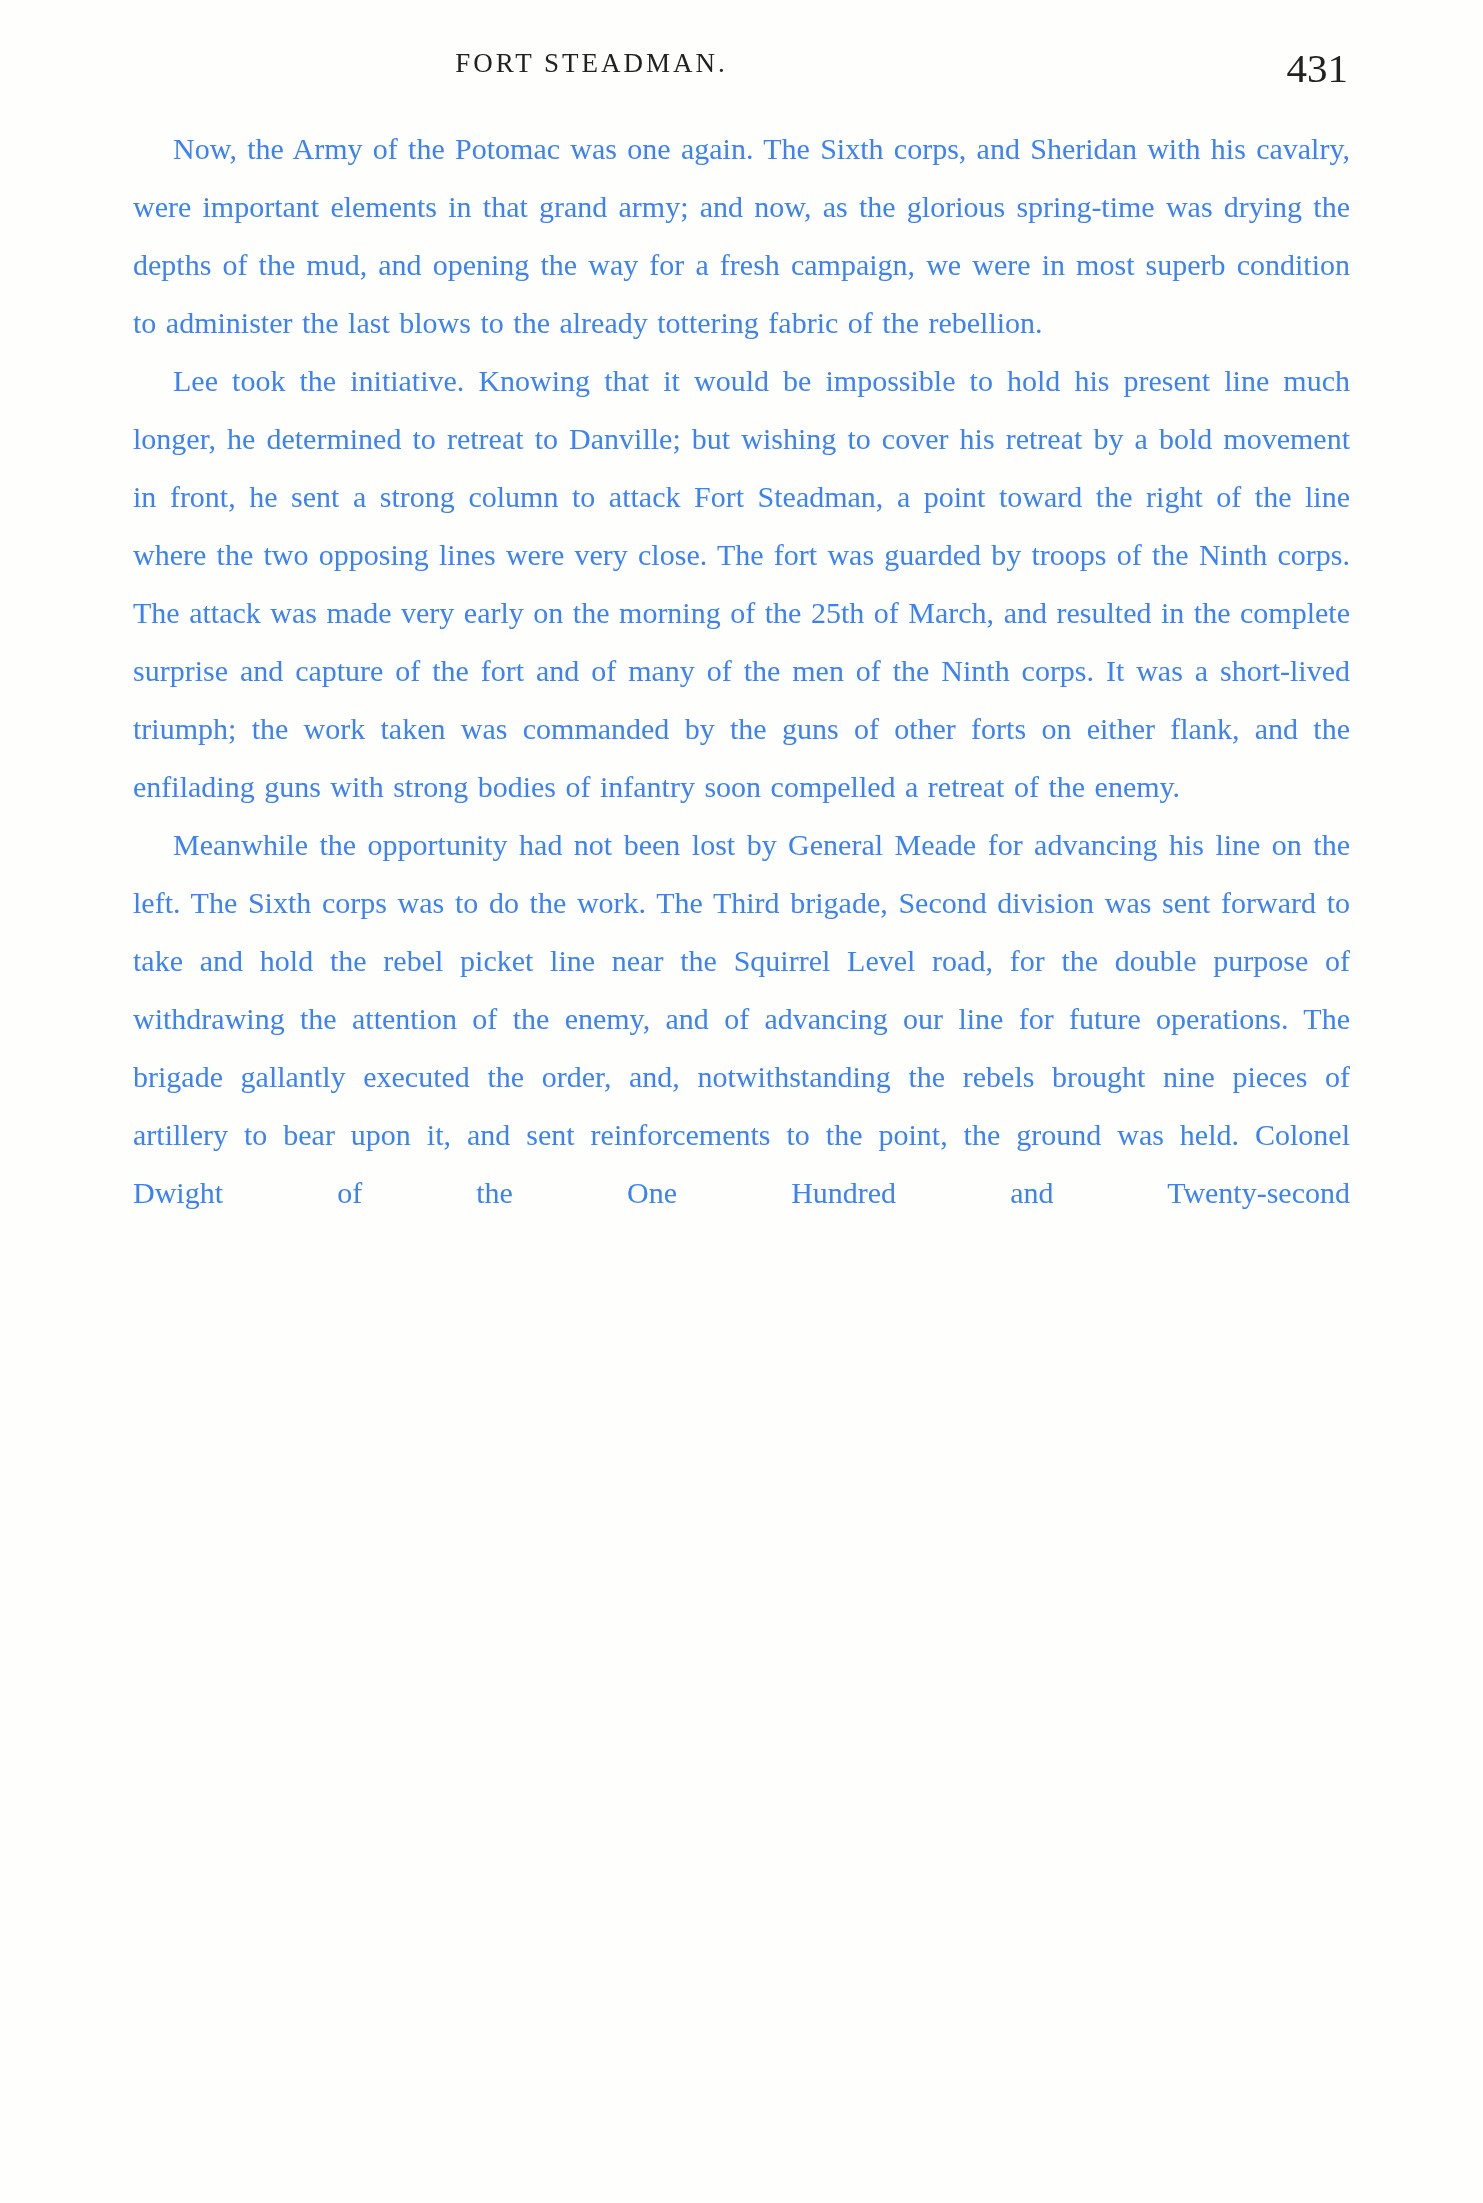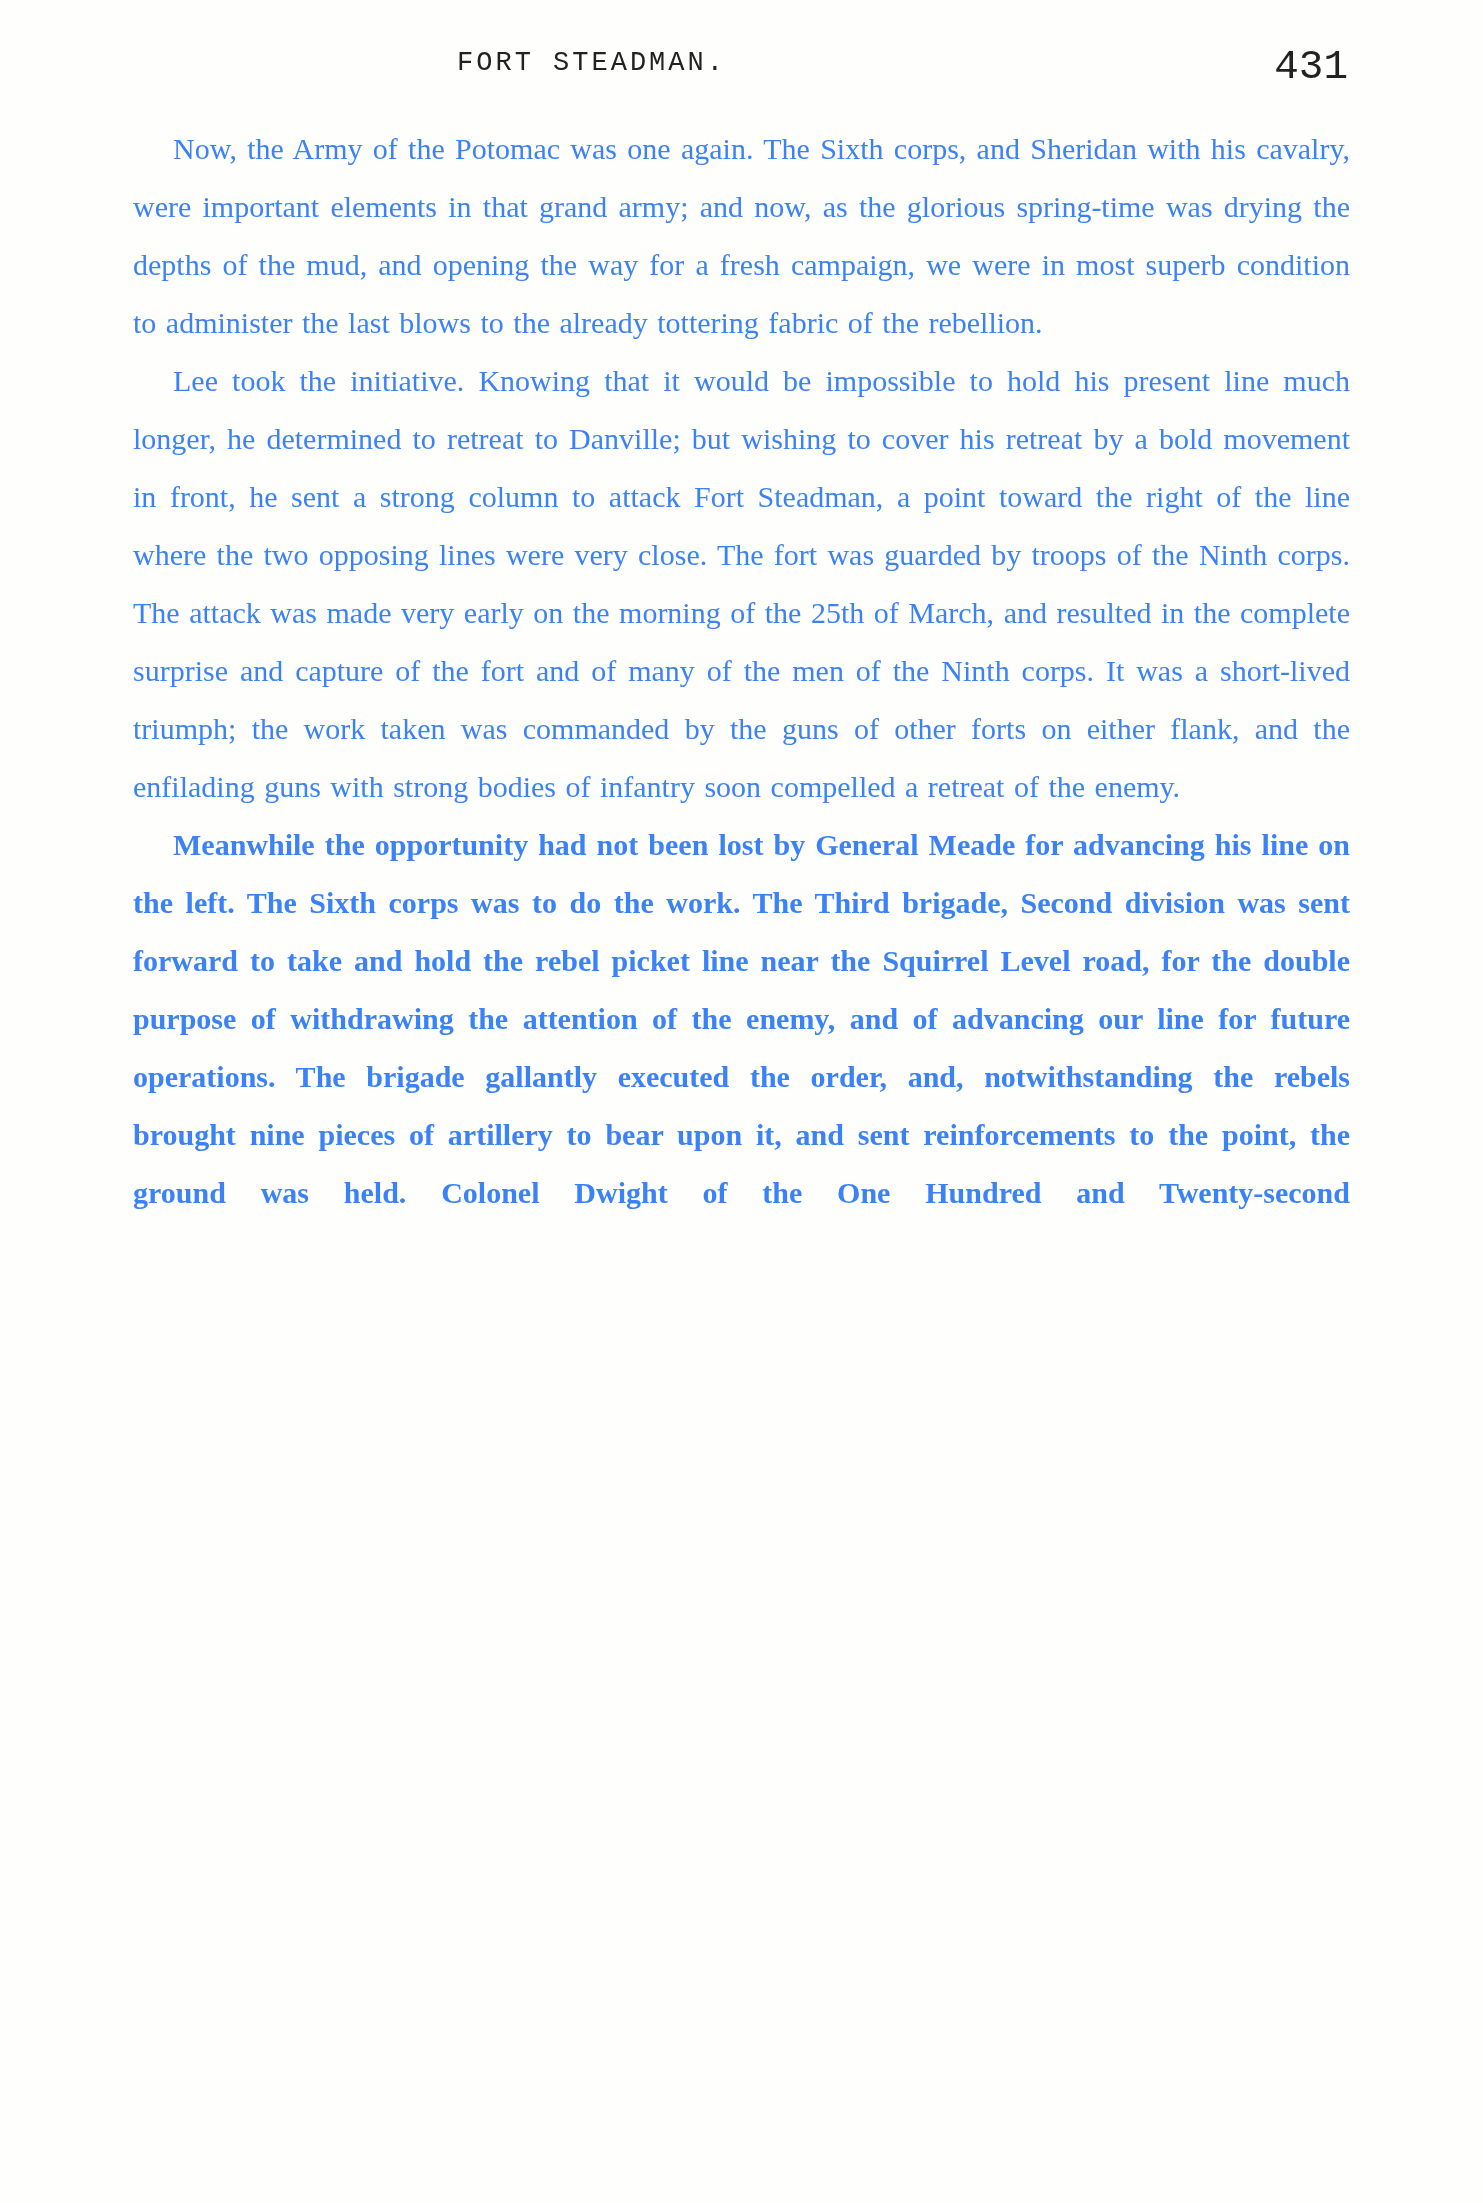--- a/index.html
+++ b/index.html
@@ -16,21 +16,20 @@
     color: #1b1b1b;
     font-family: "Liberation Serif", "DejaVu Serif", serif;
     box-sizing: border-box;
     padding: 48px 133px 40px 133px;
     overflow: hidden;
   }
   .running-head {
     position: relative;
     height: 46px;
     margin-bottom: 26px;
-    font-family: Liberation Mono, monospace;
   }
   .running-title {
     position: absolute;
     left: 0;
     right: 0;
     top: 0;
     text-align: center;
     font-size: 27px;
     letter-spacing: 3px;
     color: #222;
@@ -50,21 +49,20 @@
     color: #3b82f6;
   }
   .body-text p {
     margin: 0;
     text-indent: 40px;
     word-spacing: 2px;
   }
   .body-text p.continues {
     
     text-align-last: justify;
-    font-weight: bold;
   }
 </style>
 </head>
 <body>
 
 <div class="page">
 
   <div class="running-head">
     <div class="running-title">FORT STEADMAN.</div>
     <div class="page-number">431</div>

